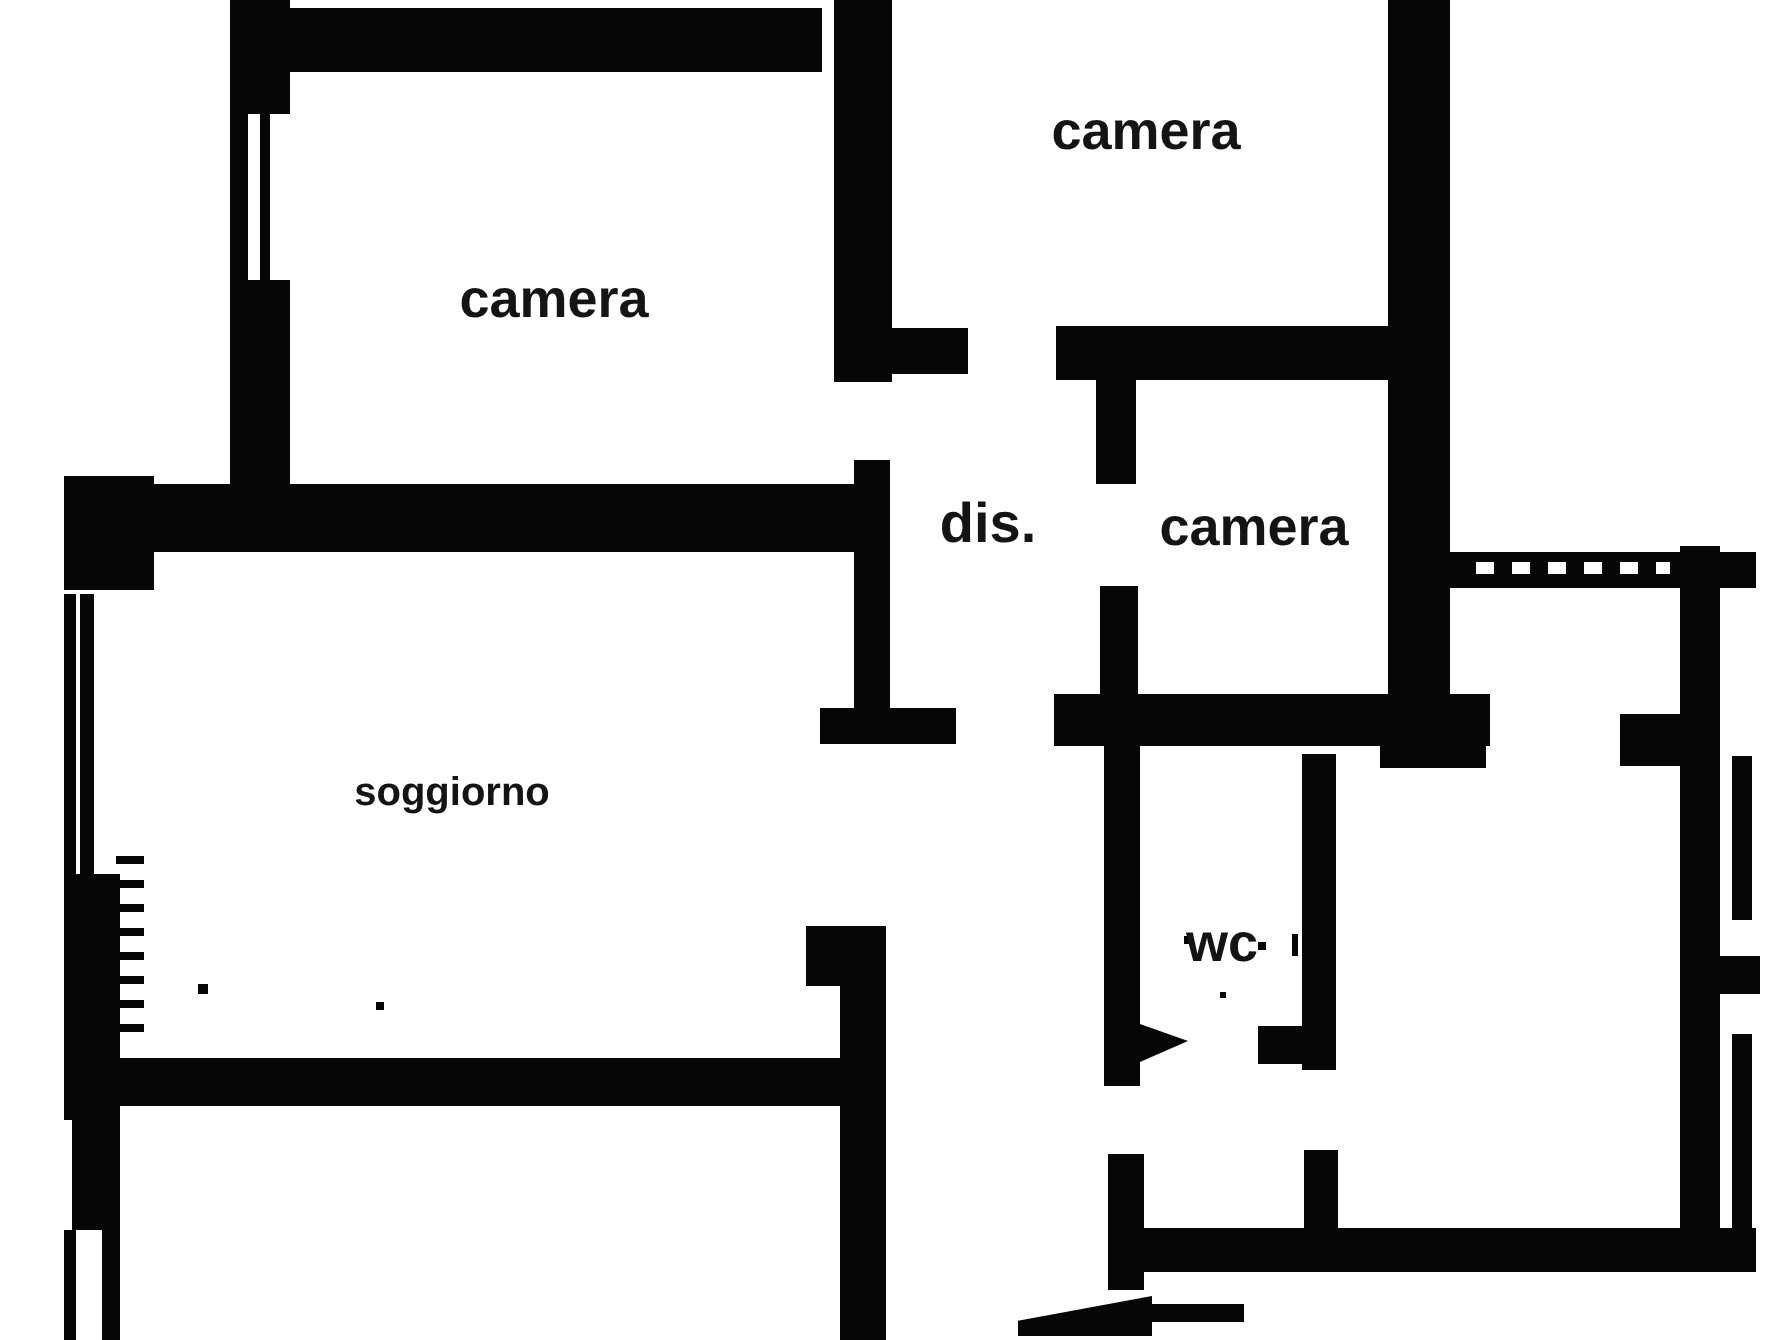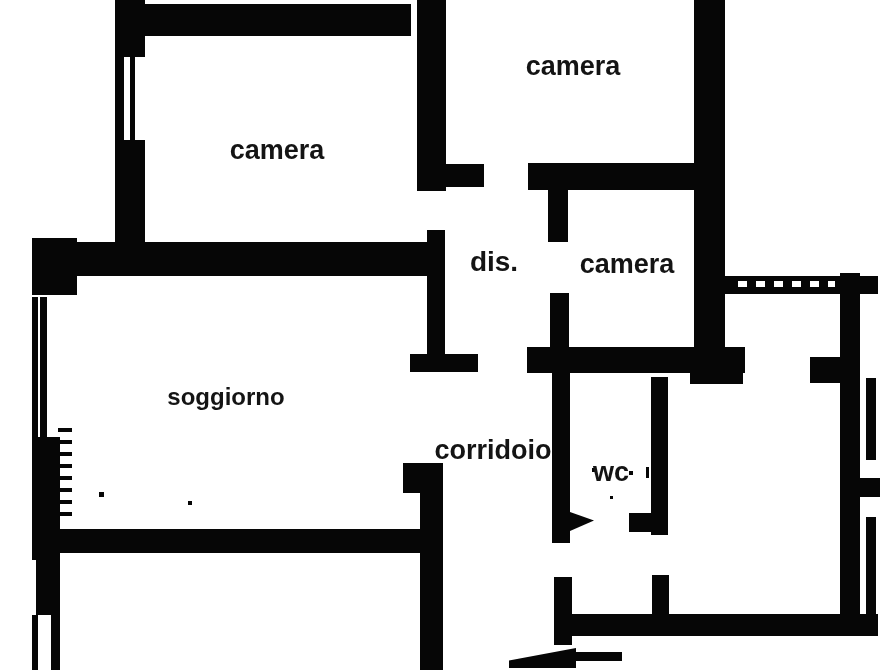--- a/index.html
+++ b/index.html
@@ -17,21 +17,21 @@
     font-weight:700;
     font-size:27px;
     color:var(--text,#141414);
     white-space:nowrap;
   }
   
   .lbl-0{left:277px;top:150px;}
   .lbl-1{left:573px;top:66px;}
   .lbl-2{left:494px;top:262px;font-size:28px;}
   .lbl-3{left:627px;top:264px;}
-  .lbl-4{left:226px;top:397px;font-size:24px;}
+  .lbl-4{left:226px;top:397px;font-size:20px;}
   .lbl-5{left:493px;top:450px;}
   .lbl-6{left:611px;top:472px;}
   .lbl-7{left:758px;top:489px;}
 </style>
 </head>
 <body>
 
 <div id="plan">
   <div id="walls">
       <div class="rect" style="left: 115px; top: 0px; width: 30px; height: 253px; background: var(--wall);"></div>
@@ -94,15 +94,14 @@
       <div class="rect" style="left: 610px; top: 496px; width: 3px; height: 3px; background: var(--wall);"></div>
       <div class="rect" style="left: 570px; top: 512px; width: 24px; height: 19px; background: var(--wall); clip-path: polygon(0px 0px, 100% 45%, 0px 100%);"></div>
       <div class="rect" style="left: 509px; top: 648px; width: 67px; height: 20px; background: var(--wall); clip-path: polygon(0px 62%, 100% 0px, 100% 100%, 0px 100%);"></div>
     </div>
 
   <div class="room-label lbl-0">camera</div>
   <div class="room-label lbl-1">camera</div>
   <div class="room-label lbl-2">dis.</div>
   <div class="room-label lbl-3">camera</div>
   <div class="room-label lbl-4">soggiorno</div>
-  <div class="room-label lbl-5">corridoio</div>
   <div class="room-label lbl-6">wc</div>
 </div>
 
 </body></html>

